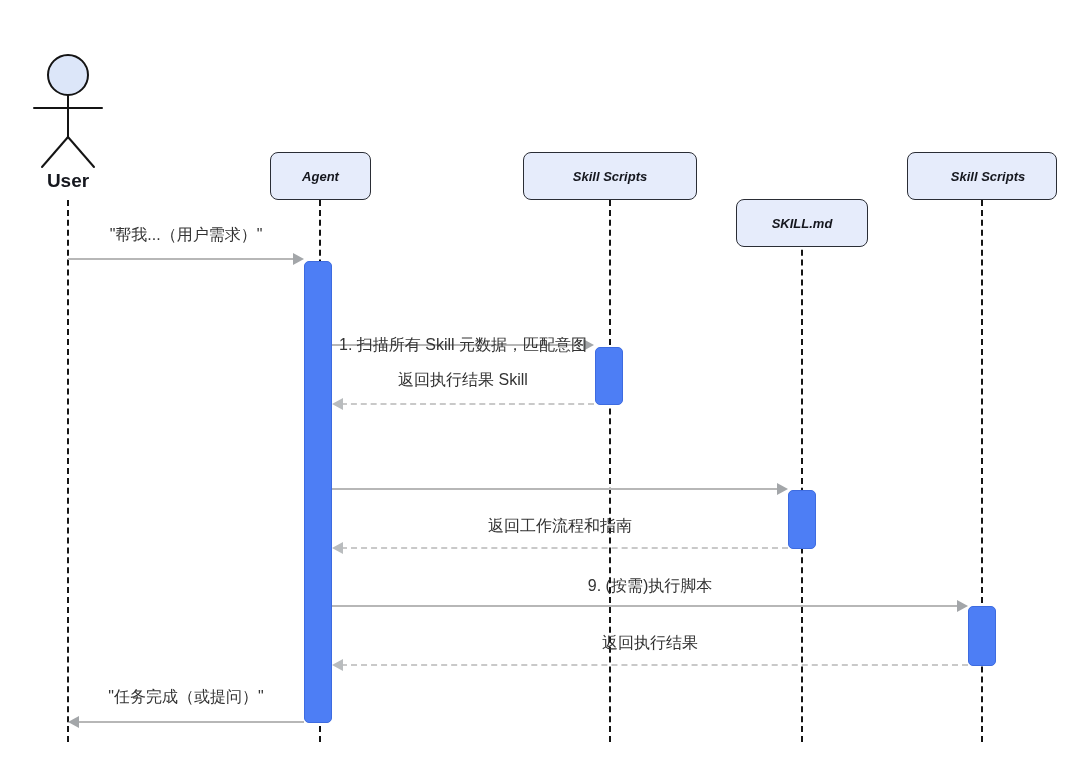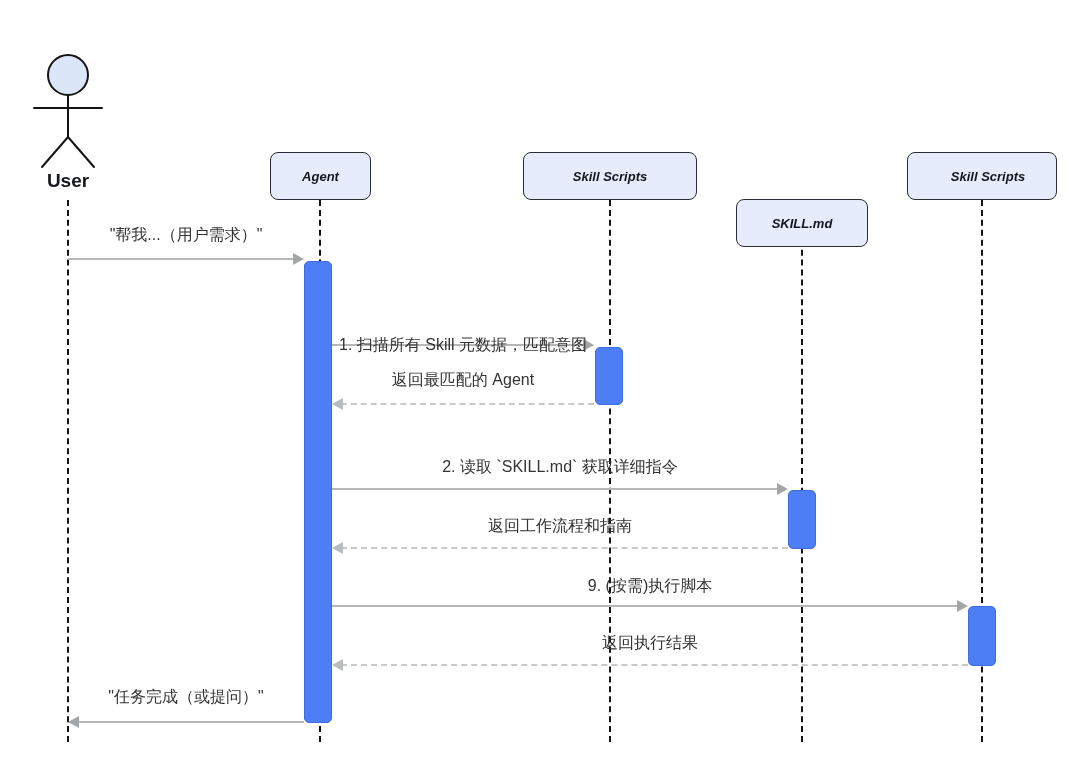--- a/index.html
+++ b/index.html
@@ -120,20 +120,19 @@
     <div class="shaft"></div>
     <div class="head"></div>
   </div>
   <div class="arrow left solid" style="left:68px;top:716px;width:236px;">
     <div class="shaft"></div>
     <div class="head"></div>
   </div>
 
   <div class="msg" style="left:186px;top:224px;">"帮我...（用户需求）"</div>
   <div class="msg" style="left:463px;top:314px;margin-top:20px;">1. 扫描所有 Skill 元数据，匹配意图</div>
-  <div class="msg" style="left:463px;top:369px;">返回最匹配的 Agent</div>
-  <div class="msg" style="left:560px;top:456px;">2. 读取 `SKILL.md` 获取详细指令</div>
+  <div class="msg" style="left:463px;top:369px;">返回执行结果 Skill</div>
   <div class="msg" style="left:560px;top:515px;font-family:Liberation Serif, serif;">返回工作流程和指南</div>
   <div class="msg" style="left:650px;top:575px;">9. (按需)执行脚本</div>
   <div class="msg" style="left:650px;top:632px;text-align:center;">返回执行结果</div>
   <div class="msg" style="left:186px;top:686px;">"任务完成（或提问）"</div>
 
 </div>
 
 </body></html>

